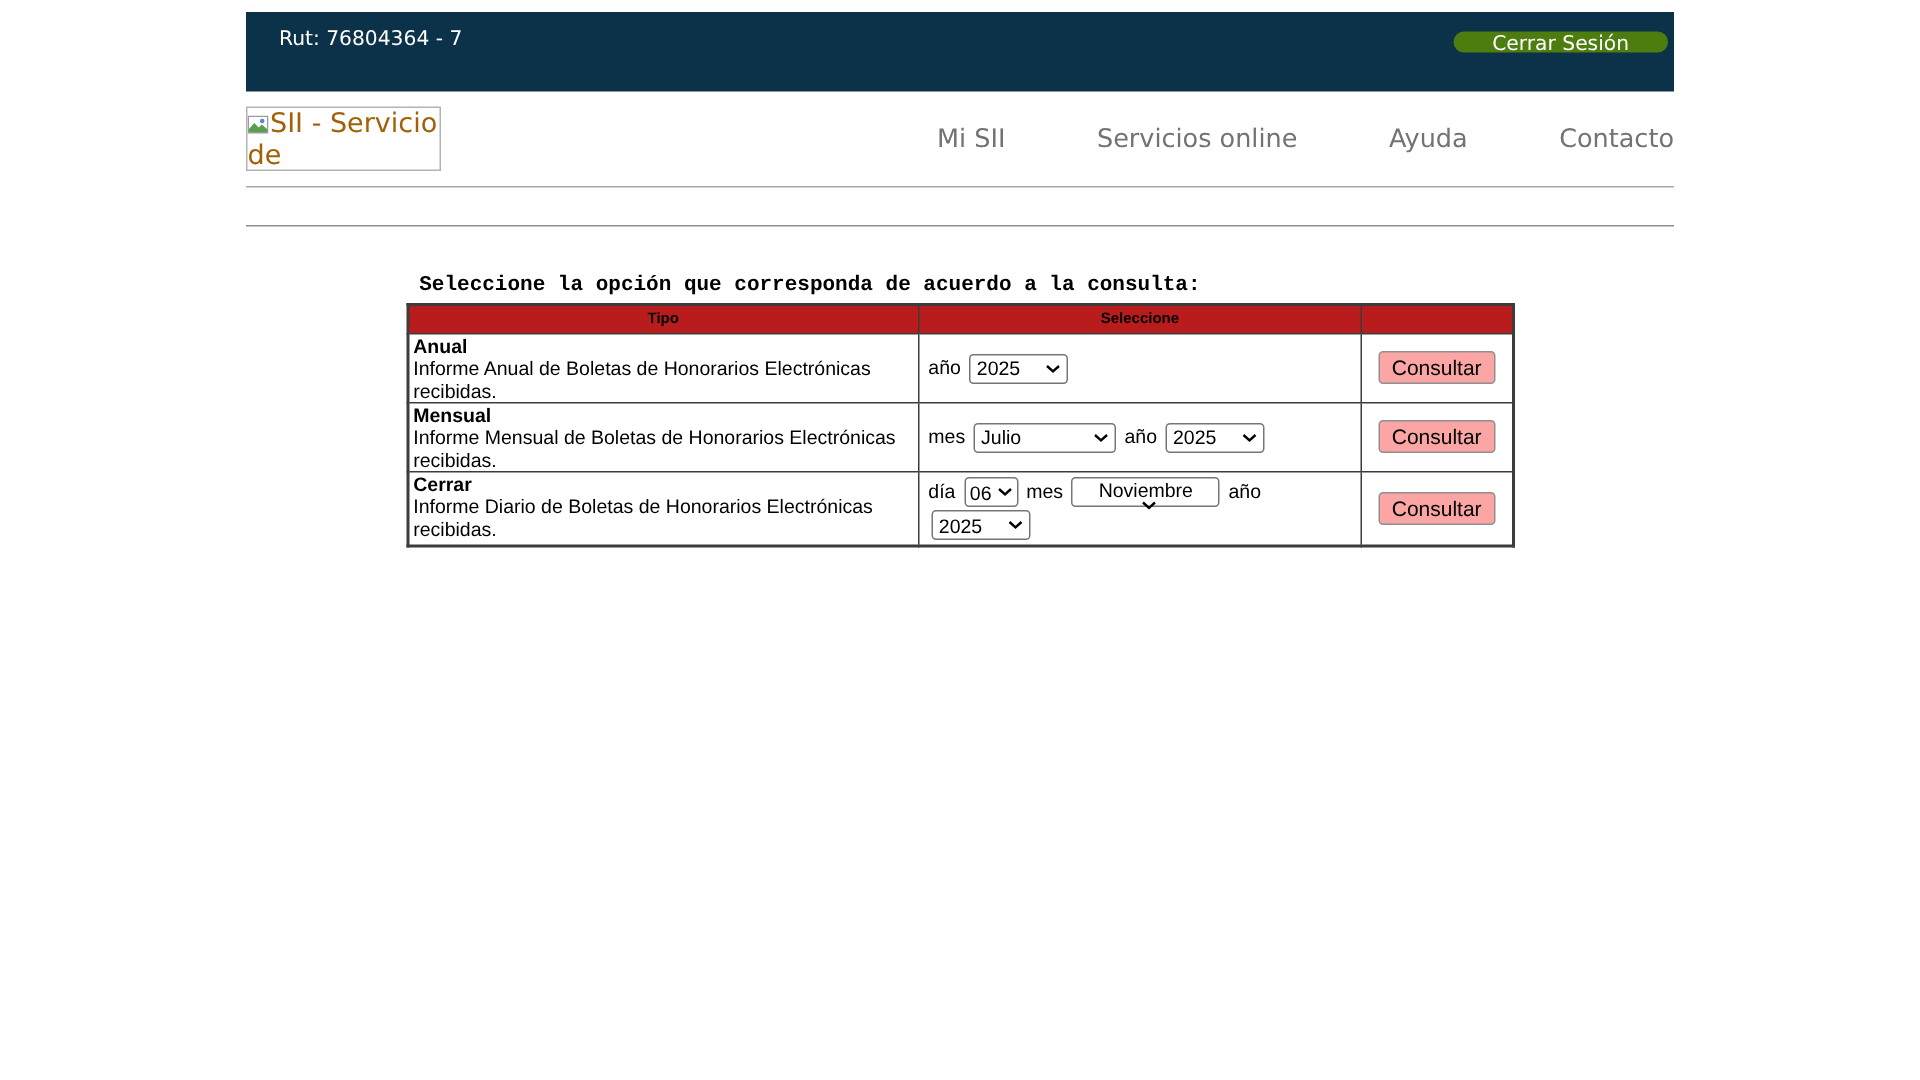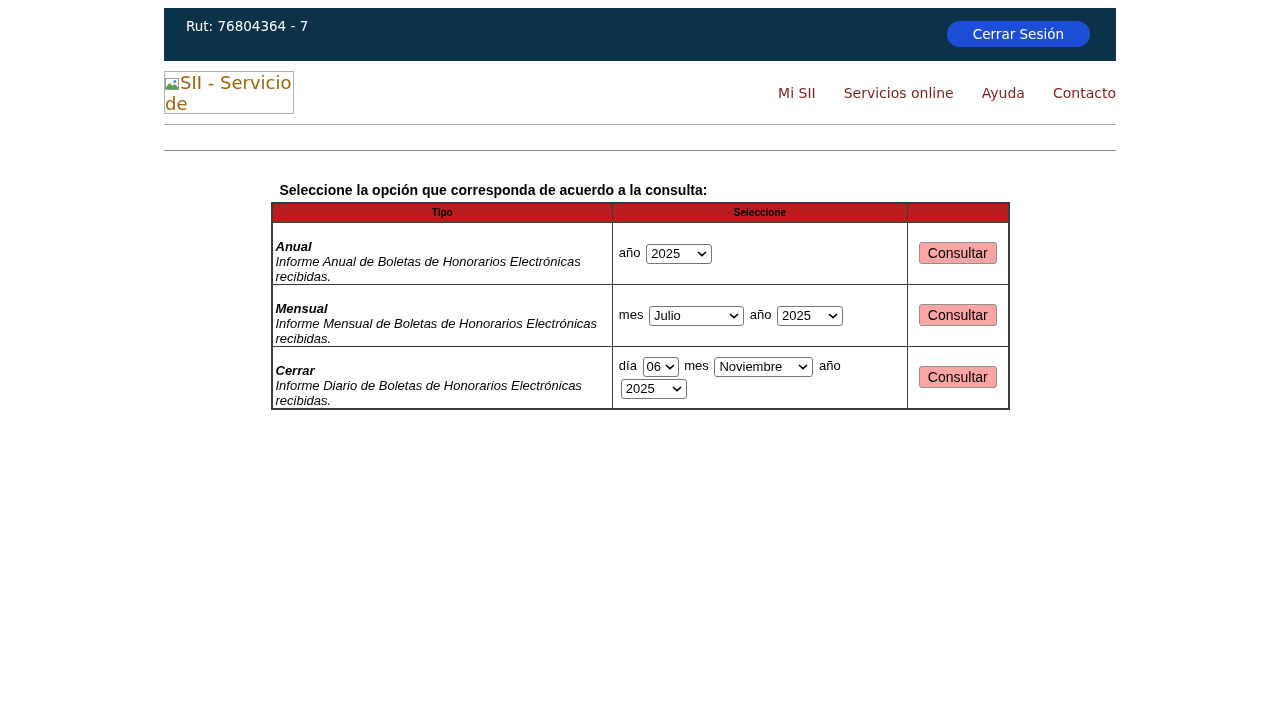--- a/index.html
+++ b/index.html
@@ -15,45 +15,45 @@
   .topbar {
     margin-top: 8px; height: 53px; background: #0b3249;
     position: relative;
   }
   .rut {
     position: absolute; left: 22px; top: 10px;
     color: #ffffff; font-size: 13.5px;
     font-family: "DejaVu Sans", sans-serif;
   }
   .logout-btn {
-    position: absolute; right: 26px; top: 13px;
-    height: 26px; padding: 0 26px;
-    background: #1d4ed8; color: #ffffff;
+    position: absolute; right: 4px; top: 13px;
+    height: 14px; padding: 0 26px;
+    background: #4d7c0f; color: #ffffff;
     border: none; border-radius: 14px;
     font-size: 13.5px; font-family: "DejaVu Sans", sans-serif;
     cursor: pointer;
   }
 
   
   .header-row {
     height: 63px; display: flex;
     align-items: center; justify-content: space-between;
   }
   .logo-box {
     width: 130px; height: 43px; overflow: hidden;
     border: 1px solid #b3b3b3;
     color: #a16207; font-size: 18px; line-height: 21px;
     font-family: "DejaVu Sans", sans-serif;
     cursor: pointer;
   }
   .logo-box svg { vertical-align: -2px; margin-right: 1px; }
   .main-nav { display: flex; }
   .main-nav a {
-    color: #7f1d1d; text-decoration: none;
-    font-size: 14px; margin-left: 28px;
+    color: #737373; text-decoration: none;
+    font-size: 17px; margin-left: 61px;
     font-family: "DejaVu Sans", sans-serif;
   }
   hr.rule {
     border: none; border-top: 1px solid #a9a9a9;
     margin: 0; height: 0;
   }
 
   
   .page-title {
     margin: 53px 0 0 0;
@@ -62,39 +62,38 @@
   .page-desc { margin: 6px 0 0 0; font-size: 13px; line-height: 14px; }
   hr.rule2 {
     border: none; border-top: 1px solid #8f8f8f;
     margin: 25px 0 0 0; height: 0;
   }
 
   
   .table-wrap { width: 739px; margin: 31px auto 0; }
   .table-caption {
     font-size: 14px; font-weight: bold;
-    padding-left: 9px; margin-bottom: 4px;
+    padding-left: 9px; margin-bottom: 4px; font-family: Liberation Mono, monospace;
   }
   table.consulta {
     border-collapse: collapse; width: 739px;
     border: 2px solid #3c3c3c;
     font-size: 13px;
   }
   table.consulta th, table.consulta td { border: 1px solid #3c3c3c; }
   table.consulta th {
     background: #b91c1c; font-size: 10px; font-weight: bold;
     height: 19px; padding: 0; text-align: center;
   }
   .col-tipo   { width: 342px; }
   .col-sel    { width: 296px; }
   .col-action { width: 101px; }
   td.tipo {
-    vertical-align: top; padding: 16px 2px 0 3px;
+    vertical-align: top; padding: 0 2px 0 3px;
     line-height: 15px;
-    font-style: italic;
   }
   td.tipo .row-title { font-weight: bold; }
   td.sel { padding: 2px 6px; line-height: 22px; vertical-align: middle; }
   td.action { text-align: center; vertical-align: middle; }
   tr.r1 td { height: 45px; }
   tr.r2 td { height: 46px; }
   tr.r3 td { height: 48px; }
 
   
   .sel-ctl {
@@ -102,21 +101,21 @@
     justify-content: space-between;
     height: 20px; padding: 0 4px;
     background: #ffffff; border: 1px solid #767676;
     border-radius: 3px; vertical-align: middle;
     line-height: normal; cursor: pointer; margin: 0 2px;
   }
   .sel-ctl .chev { flex: 0 0 auto; margin-left: 4px; }
   .w-year  { width: 66px; }
   .w-month { width: 95px; gap: 36px; }
   .w-day   { width: 36px; padding: 0 3px; }
-  .w-month-l { width: 99px; }
+  .w-month-l { width: 99px; flex-direction: column; }
 
   .consultar-btn {
     width: 78px; height: 22px;
     background: #fca5a5; border: 1px solid #909090;
     border-radius: 3px; font-size: 14px;
     font-family: "Liberation Sans", sans-serif;
     padding: 0; cursor: pointer; color: #000;
   }
 </style>
 </head>

